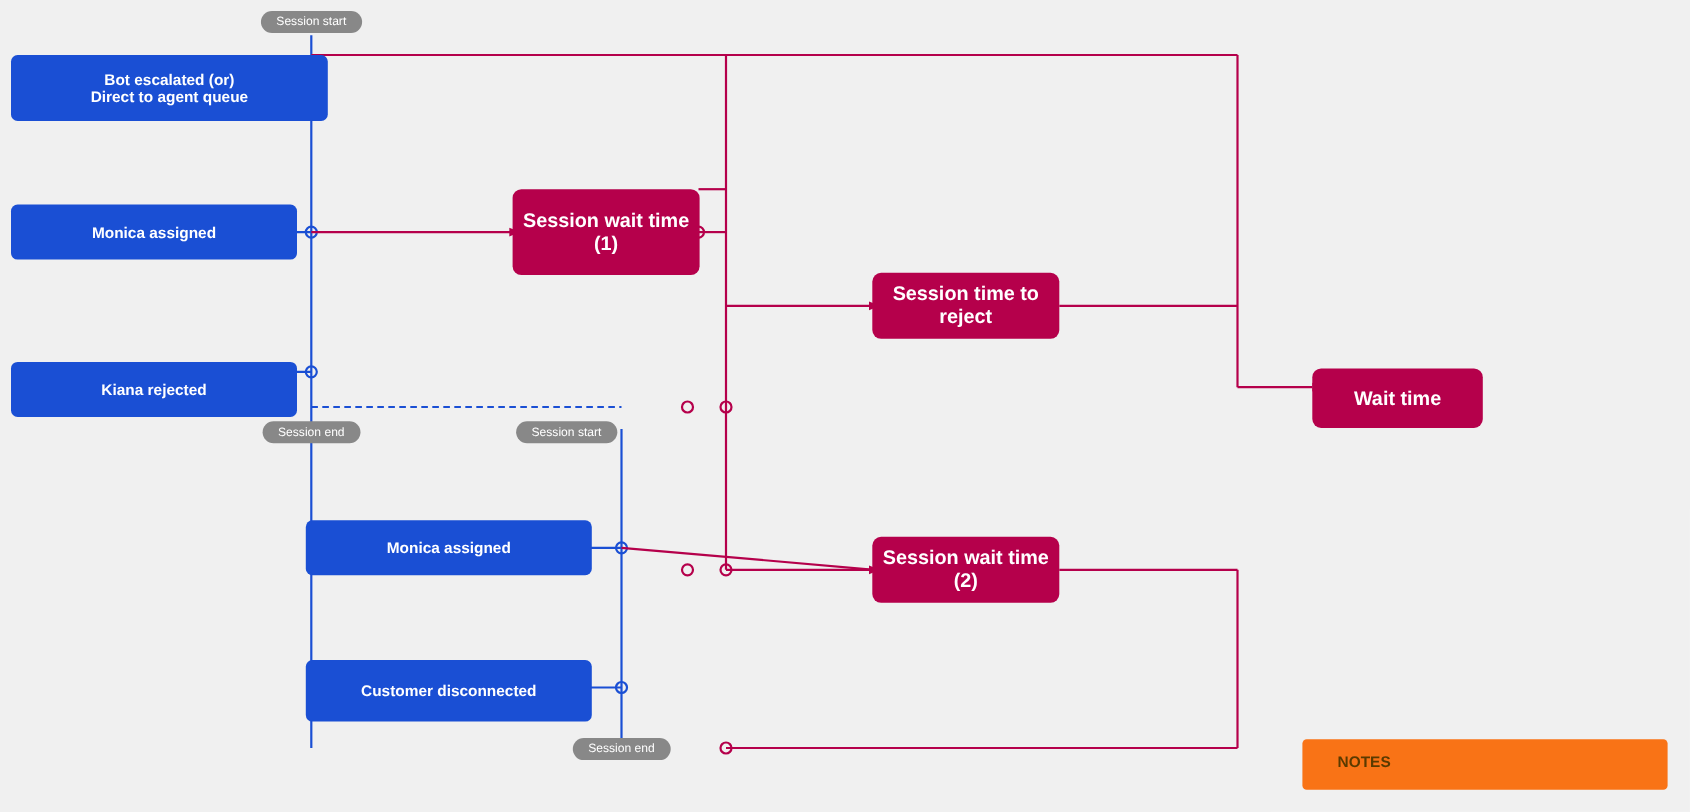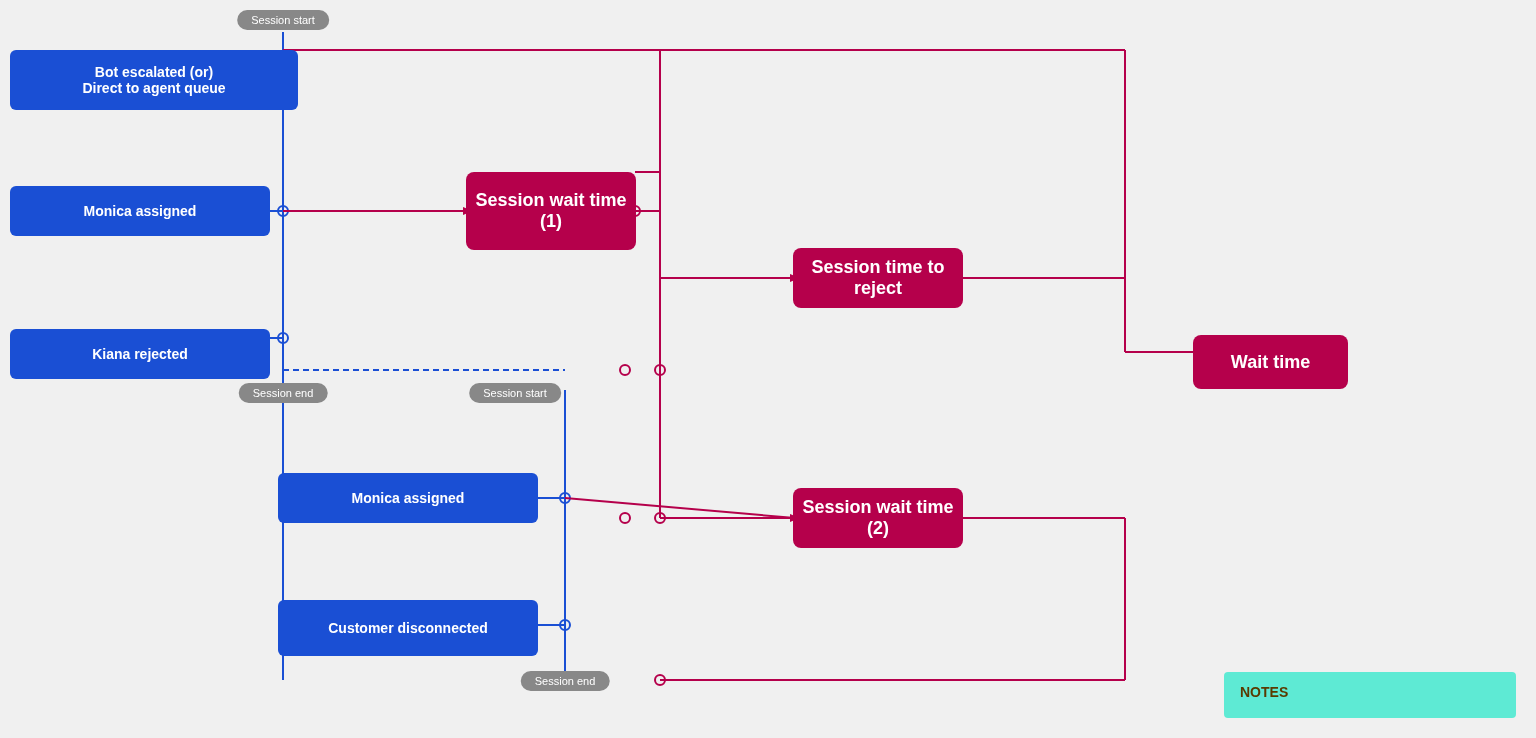--- a/index.html
+++ b/index.html
@@ -46,25 +46,25 @@
       color: white;
       border-radius: 20px;
       display: flex;
       align-items: center;
       justify-content: center;
       font-size: 11px;
       position: absolute;
       padding: 4px 14px;
     }
     .notes-box {
-      background: #5eead4;
+      background: #f97316;
       border-radius: 4px;
       position: absolute;
-      padding: 12px 16px;
-      width: 292px;
+      padding: 12px 32px;
+      width: 332px;
     }
     .notes-box .notes-title {
       font-weight: 700;
       font-size: 14px;
       color: #5a3a00;
       margin-bottom: 6px;
     }
     .notes-box ul {
       padding-left: 16px;
       color: #3a2200;

